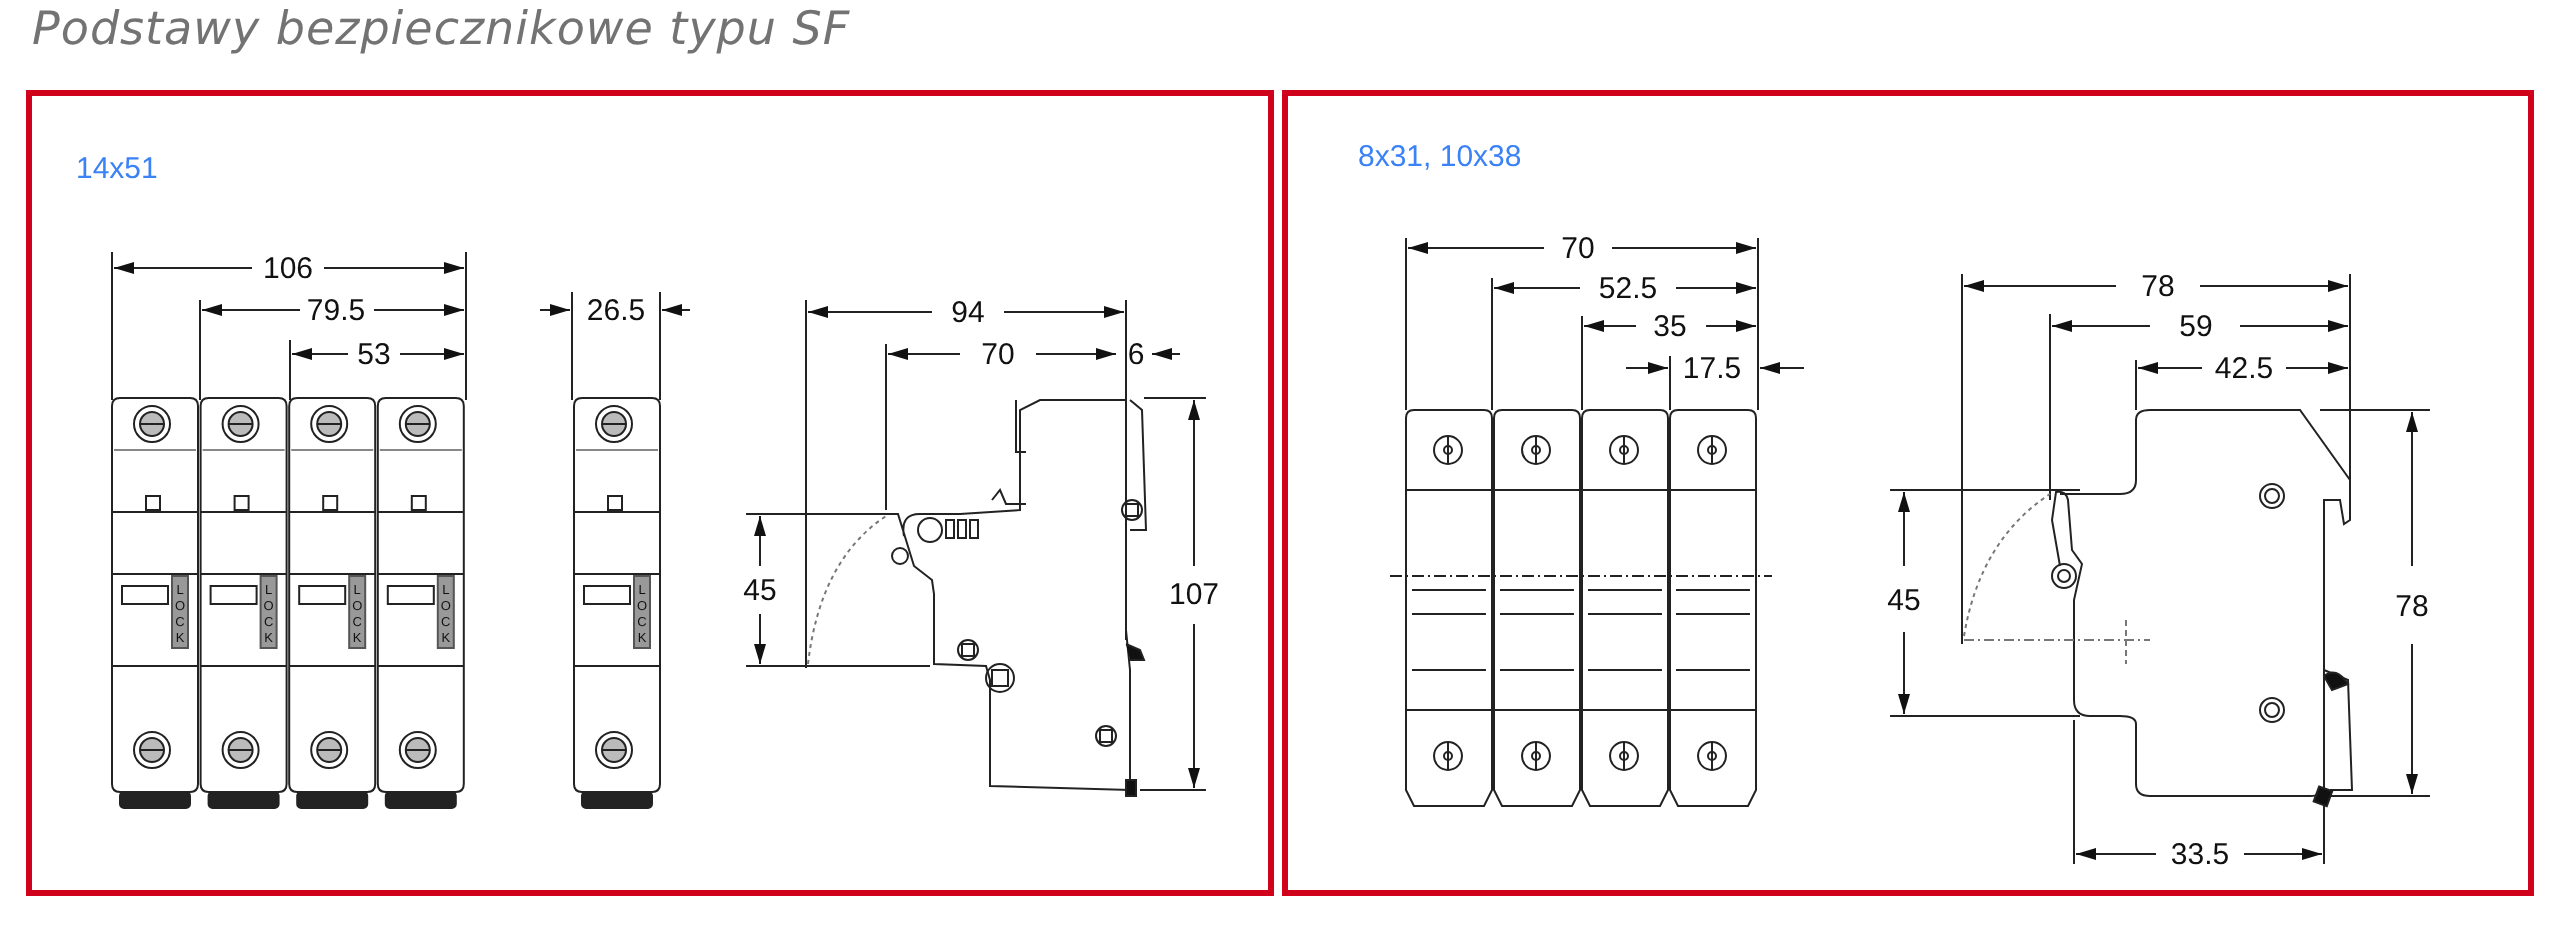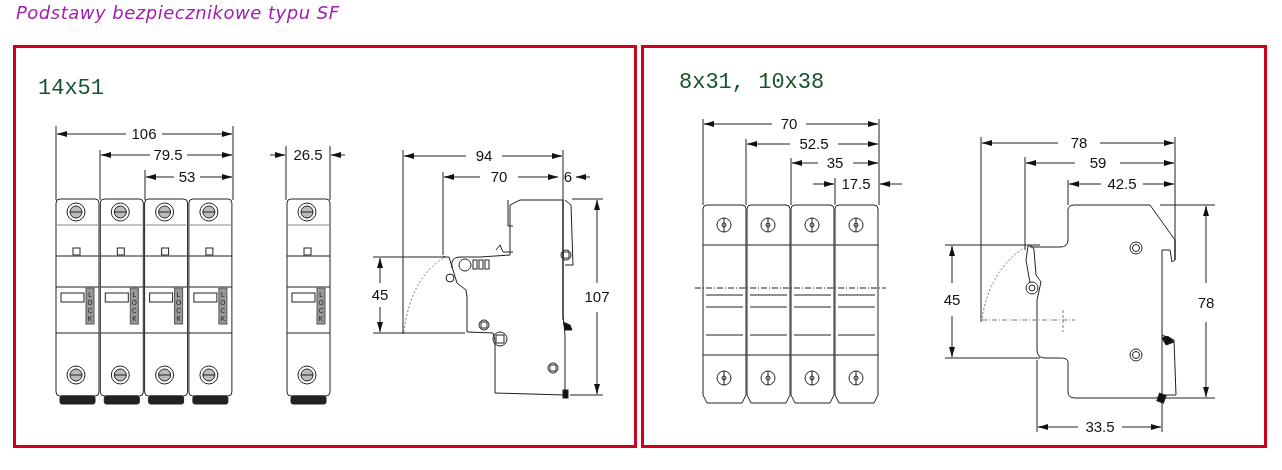--- a/index.html
+++ b/index.html
@@ -1,21 +1,21 @@
 <!DOCTYPE html>
 <html><head>
 <meta charset="utf-8">
 <style>
   html,body{margin:0;padding:0;background:#fff;}
   body{width:1282px;height:470px;position:relative;overflow:hidden;font-family:"DejaVu Sans",sans-serif;}
-  .title{position:absolute;left:16px;top:2px;font-size:18px;font-style:italic;color:#a21caf;letter-spacing:0.5px;font-family:"DejaVu Sans",sans-serif;}
+  .title{position:absolute;left:16px;top:2px;font-size:23px;font-style:italic;color:#737373;letter-spacing:0.5px;font-family:"DejaVu Sans",sans-serif;}
   .panel{position:absolute;top:45px;height:403px;border:3px solid #d0021b;box-sizing:border-box;}
   #p1{left:13px;width:624px;}
   #p2{left:641px;width:626px;}
-  .plabel{position:absolute;font-size:22px;color:#14532d;font-family:Liberation Mono, monospace;}
+  .plabel{position:absolute;font-size:15px;color:#3b82f6;font-family:Liberation Sans, sans-serif;}
   svg{position:absolute;left:0;top:0;}
   .dim{font-family:"Liberation Sans",sans-serif;font-size:15px;fill:#111;}
 </style>
 </head>
 <body>
 
 <div class="title">Podstawy bezpiecznikowe typu SF</div>
 
 <div class="panel" id="p1"></div>
 <div class="panel" id="p2"></div>

